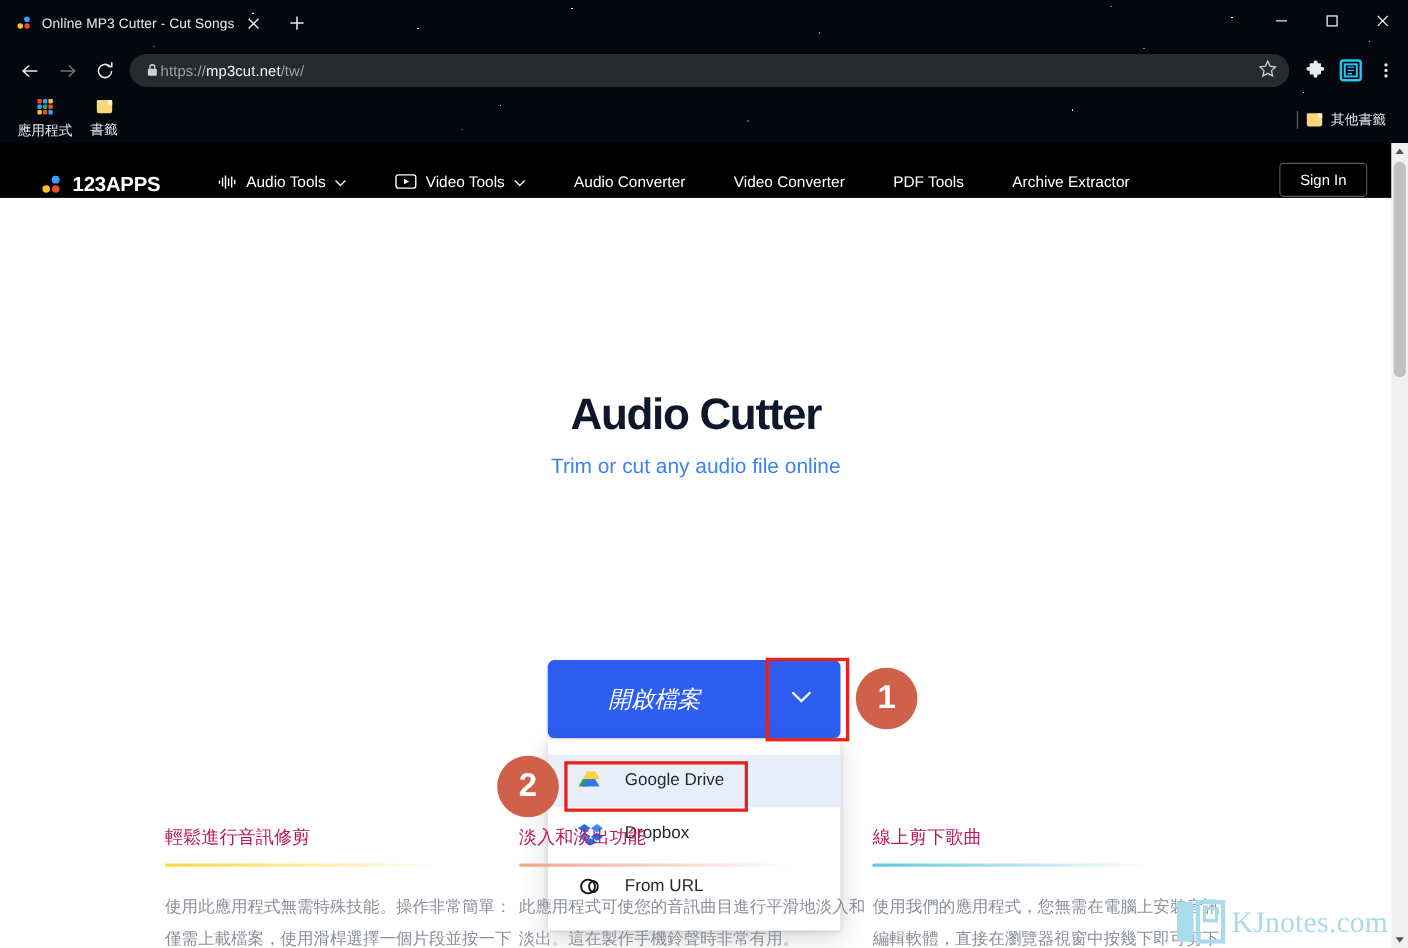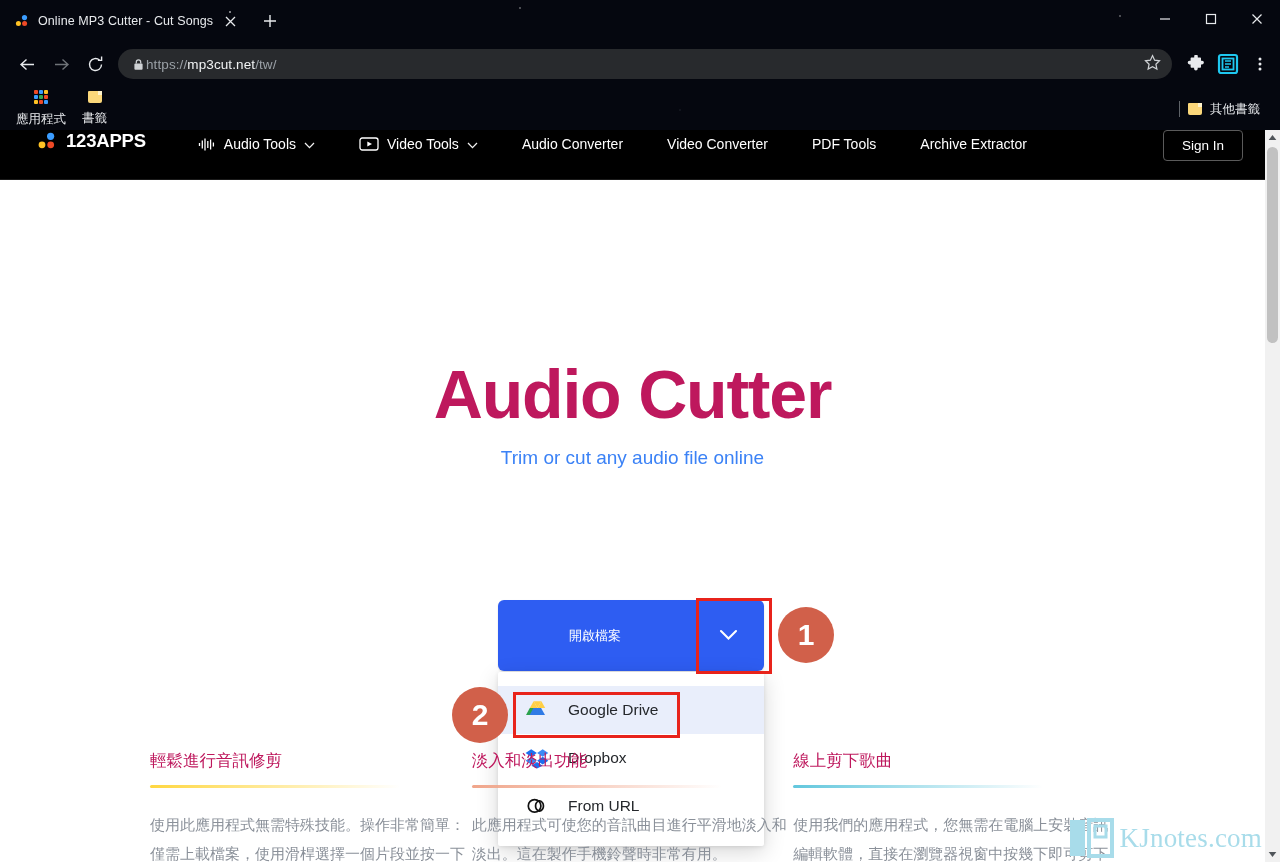--- a/index.html
+++ b/index.html
@@ -81,49 +81,49 @@
   .folder-ico:after { content: ""; position: absolute; right: 0; top: 0; width: 4px; height: 4px; background: #fff3cc; }
   .apps-grid { width: 14px; height: 14px; display: grid; grid-template-columns: repeat(3, 4px); grid-template-rows: repeat(3, 4px); gap: 1px; }
   .apps-grid i { display: block; width: 4px; height: 4px; border-radius: 1px; }
 
   
   .page { position: absolute; left: 0; top: 130px; width: 1280px; height: 732px; background: #fff; overflow: hidden; }
 
   
   .sitenav {
     position: absolute; left: 0; top: 0; width: 1265px; height: 50px; background: #000;
-    display: flex; align-items: flex-start; padding: 0 0 0 36px; border-bottom: 1px solid #1b1b1b;
+    display: flex; align-items: flex-end; padding: 0 0 0 36px; border-bottom: 1px solid #1b1b1b;
   }
   .logo { display: flex; align-items: center; gap: 8px; }
   .logo-dots { position: relative; width: 22px; height: 22px; }
   .logo-text { color: #fff; font-size: 18.5px; font-weight: 700; letter-spacing: -0.2px; }
   .navlinks { display: flex; align-items: center; margin-left: 38px; gap: 16px; }
   .navlink {
     display: flex; align-items: center; gap: 8px; color: #fff; font-size: 14px;
     padding: 6px 14px; white-space: nowrap;
   }
   .navlink .caret { color: #fff; opacity: .95; }
   .nav-ico { display: flex; align-items: center; color: #fff; }
   .signin {
     margin-left: auto; margin-right: 22px; color: #fff; font-size: 13.5px;
     border: 1px solid #5a5a5a; border-radius: 4px; padding: 7px 18px; background: transparent;
   }
 
   
   .hero { position: absolute; left: 0; top: 50px; width: 1265px; text-align: center; }
-  .h1 { margin-top: 175px; font-size: 68px; font-weight: 700; color: #be185d; letter-spacing: -1.2px; }
+  .h1 { margin-top: 175px; font-size: 40px; font-weight: 700; color: #0f172a; letter-spacing: -1.2px; }
   .sub { margin-top: 14px; font-size: 19px; color: #3b82f6; }
 
   
   .openwrap { position: absolute; left: 498px; top: 470px; width: 266px; }
   .openbtn {
     width: 266px; height: 71px; background: #2e5df2; border-radius: 6px;
     display: flex; align-items: stretch; color: #fff; box-shadow: 0 1px 2px rgba(0,0,0,.12);
   }
-  .openbtn-main { flex: 1; display: flex; align-items: center; justify-content: center; font-size: 13px; }
+  .openbtn-main { flex: 1; display: flex; align-items: center; justify-content: center; font-size: 21px; font-style: italic; }
   .openbtn-caret { width: 72px; display: flex; align-items: center; justify-content: center; }
 
   
   .hl-caret {
     position: absolute; left: 696px; top: 468px; width: 76px; height: 76px;
     border: 3.5px solid #e8231b; pointer-events: none;
   }
 
   
   .dropdown {

